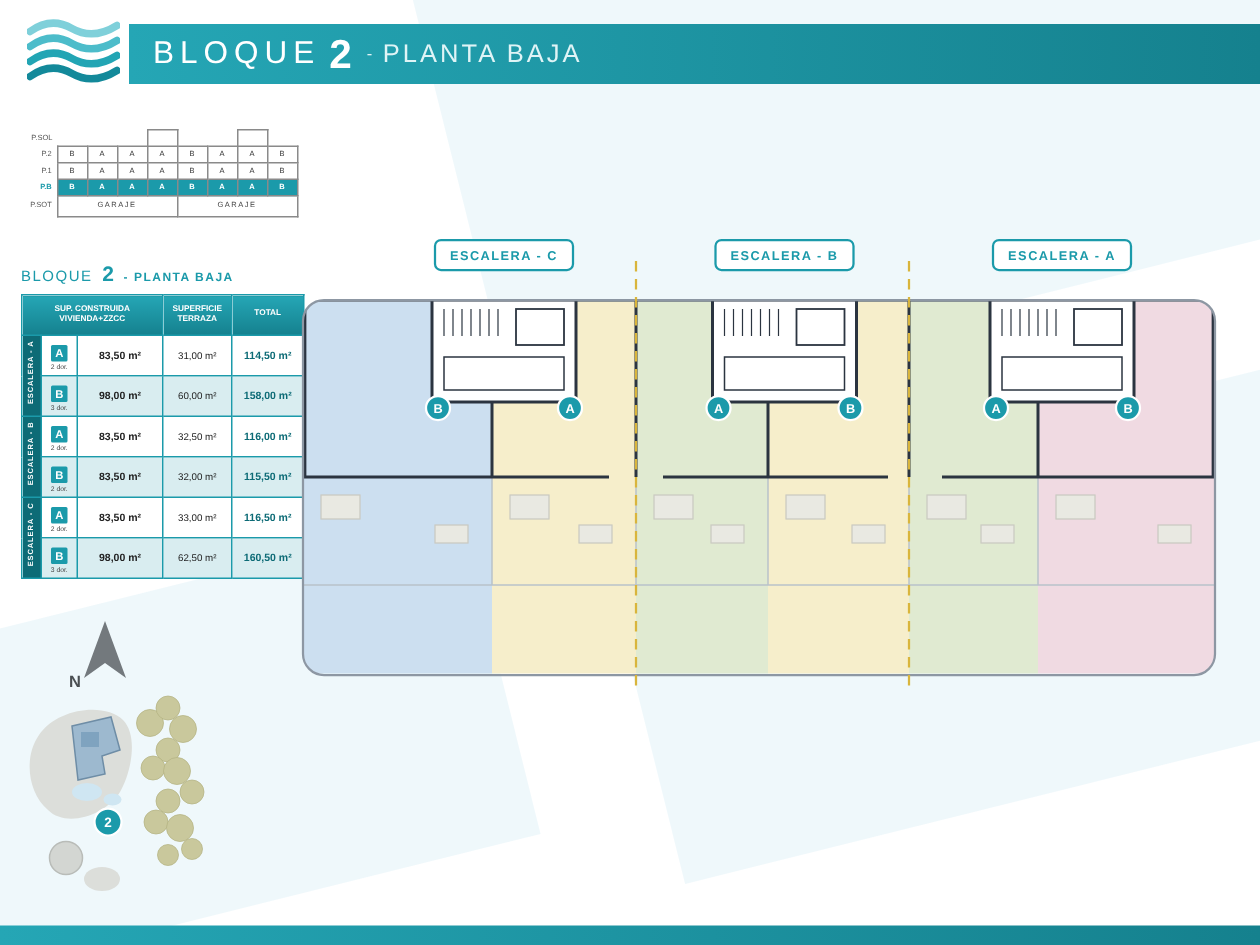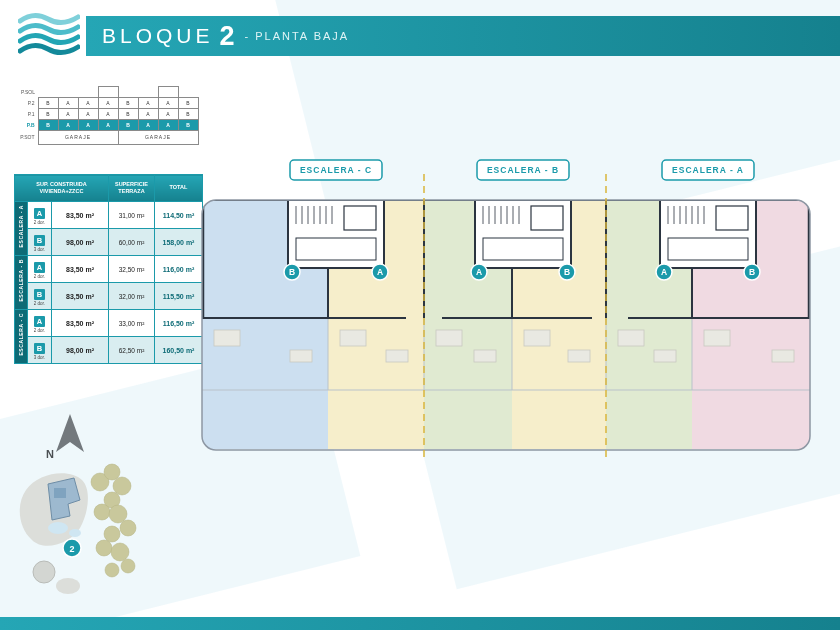--- a/index.html
+++ b/index.html
@@ -7,21 +7,21 @@
   body{position:relative;overflow:hidden;background:#fff;font-family:"Liberation Sans",sans-serif}
   .swoosh{position:absolute;background:rgba(165,214,232,.18);transform:rotate(-14deg);z-index:0;pointer-events:none}
   .z{position:absolute;z-index:1}
 
   
   .logo{left:18px;top:8px;width:62px;height:52px}
   .band{left:86px;top:16px;right:0;height:40px;background:linear-gradient(90deg,#25a6b5,#15818e);display:flex;align-items:center;padding-left:16px;color:#fff}
   .band .w1{font-size:21px;font-weight:400;letter-spacing:4px}
   .band .w2{font-size:27px;font-weight:bold;margin-left:6px}
   .band .w3{font-size:11px;margin-left:10px;letter-spacing:1px;color:#dff4f6}
-  .band .w4{font-size:11px;margin-left:6px;letter-spacing:2px;color:#dff4f6}
+  .band .w4{font-size:17px;margin-left:6px;letter-spacing:2px;color:#dff4f6}
 
   
   #levels-table{left:12px;top:86px}
   .lvl{border-collapse:collapse}
   .lvl td{width:20px;height:11px;font-size:5px;text-align:center;color:#333;line-height:1}
   .lvl .lbl{width:26px;border:none!important;font-size:5px;text-align:right;padding-right:3px;color:#555}
   .lvl .cell{border:1px solid #8a8a8a;background:#fff}
   .lvl .nob{border:none;height:6px}
   .lvl .psol{height:6px}
   .lvl .pb{background:#1b9aaa;color:#fff;font-weight:bold}
@@ -122,20 +122,25 @@
         <tr>
           <td class="lbl">P.SOT</td>
           <td class="cell gar" colspan="4">GARAJE</td>
           <td class="cell gar" colspan="4">GARAJE</td>
         </tr>
       </tbody>
     </table>
   </div>
 
 <div class="z" id="areas-block">
+  <div class="atitle">
+    <span class="t1">BLOQUE</span>
+    <span class="t2">2</span>
+    <span class="t3">- PLANTA BAJA</span>
+  </div>
   <div id="areas-host">
       <table class="areas">
         <colgroup>
           <col style="width: 13px;">
           <col style="width: 24px;">
           <col style="width: 57px;">
           <col style="width: 46px;">
           <col style="width: 48px;">
         </colgroup>
         <tbody>

